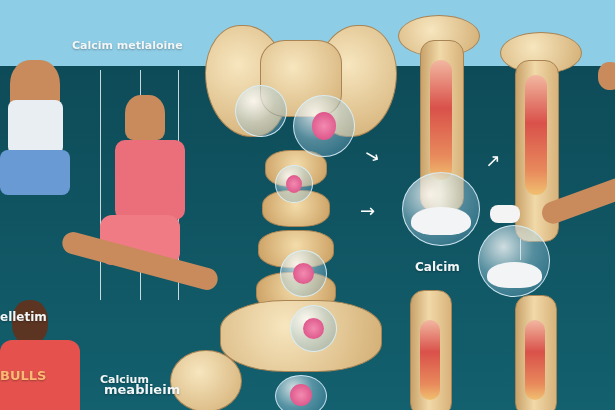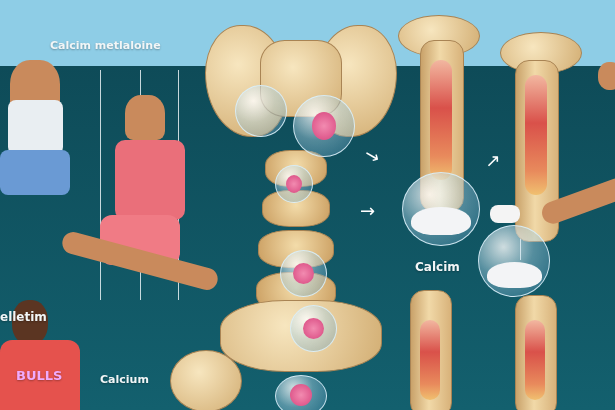--- a/index.html
+++ b/index.html
@@ -36,21 +36,21 @@
   <div style="position:absolute;left:8px;top:100px;width:55px;height:55px;background:#e9eef2;border-radius:8px;"></div>
   <div style="position:absolute;left:0;top:150px;width:70px;height:45px;background:#6a9ad4;border-radius:8px;"></div>
 
   <div class="person skin" style="left:125px;top:95px;width:40px;height:45px;"></div>
   <div style="position:absolute;left:115px;top:140px;width:70px;height:80px;background:#ea6f7a;border-radius:10px;"></div>
   <div style="position:absolute;left:100px;top:215px;width:80px;height:50px;background:#f07b85;border-radius:12px;"></div>
   <div class="skin" style="position:absolute;left:60px;top:250px;width:160px;height:22px;border-radius:12px;transform:rotate(15deg);"></div>
 
   <div class="skin" style="position:absolute;left:12px;top:300px;width:36px;height:45px;border-radius:45%;background:#5b3522;"></div>
   <div style="position:absolute;left:0;top:340px;width:80px;height:70px;background:#e5524d;border-radius:12px 12px 0 0;"></div>
-  <div class="label" style="left:16px;top:368px;font-size:13px;color:#f0abfc;">BULLS</div>
+  <div class="label" style="left:0;top:368px;font-size:13px;color:#fdba74;">BULLS</div>
 
   <div class="head" style="left:205px;top:25px;width:80px;height:110px;border-radius:45% 55% 40% 60%;"></div>
   <div class="head" style="left:315px;top:25px;width:80px;height:110px;border-radius:55% 45% 60% 40%;"></div>
   <div class="head" style="left:260px;top:40px;width:80px;height:75px;border-radius:30%;"></div>
 
   <div class="vert" style="left:265px;top:150px;width:60px;height:35px;"></div>
   <div class="vert" style="left:262px;top:190px;width:66px;height:35px;"></div>
   <div class="vert" style="left:258px;top:230px;width:74px;height:36px;"></div>
   <div class="vert" style="left:256px;top:272px;width:78px;height:38px;"></div>
   <div class="head" style="left:220px;top:300px;width:160px;height:70px;border-radius:40%;"></div>
@@ -93,17 +93,18 @@
   <div class="bone" style="left:410px;top:290px;width:40px;height:125px;border-radius:14px;"></div>
   <div class="marrow" style="left:420px;top:320px;width:20px;height:80px;"></div>
   <div class="bone" style="left:515px;top:295px;width:40px;height:120px;border-radius:14px;"></div>
   <div class="marrow" style="left:525px;top:320px;width:20px;height:80px;"></div>
   <div class="head" style="left:170px;top:350px;width:70px;height:60px;"></div>
 
   <div class="arrow" style="left:365px;top:145px;transform:rotate(30deg);">→</div>
   <div class="arrow" style="left:360px;top:200px;">→</div>
   <div class="arrow" style="left:485px;top:150px;transform:rotate(-45deg);">→</div>
 
-  <div class="label" style="left:50px;top:39px;font-size:11px;">Calcim metlaloine</div>
+  <div class="label" style="left:72px;top:39px;font-size:11px;">Calcim metlaloine</div>
   <div class="label" style="left:0;top:286px;font-size:12px;margin-top:24px;">elletim</div>
   <div class="label" style="left:100px;top:365px;font-size:11px;margin-top:8px;">Calcium</div>
+  <div class="label" style="left:104px;top:382px;font-size:13px;">meablieim</div>
   <div class="label" style="left:415px;top:260px;font-size:12px;">Calcim</div>
 </div>
 
 </body></html>

